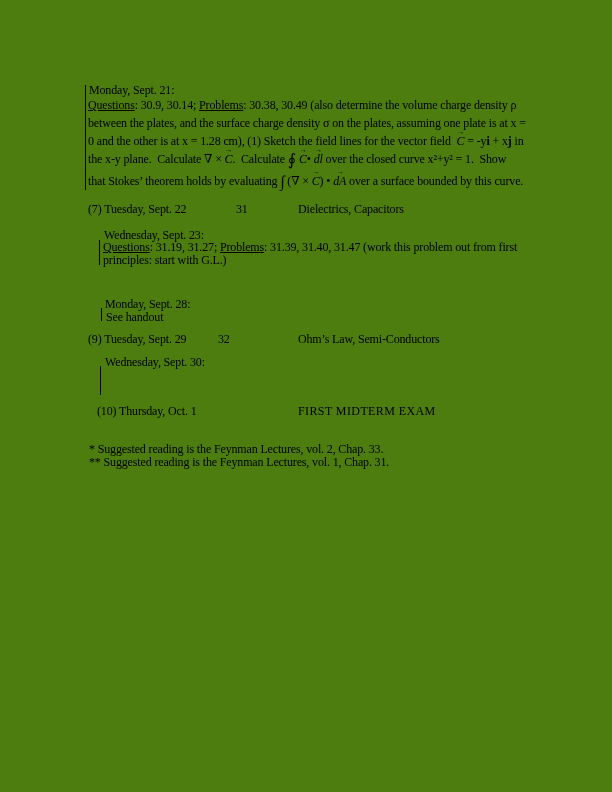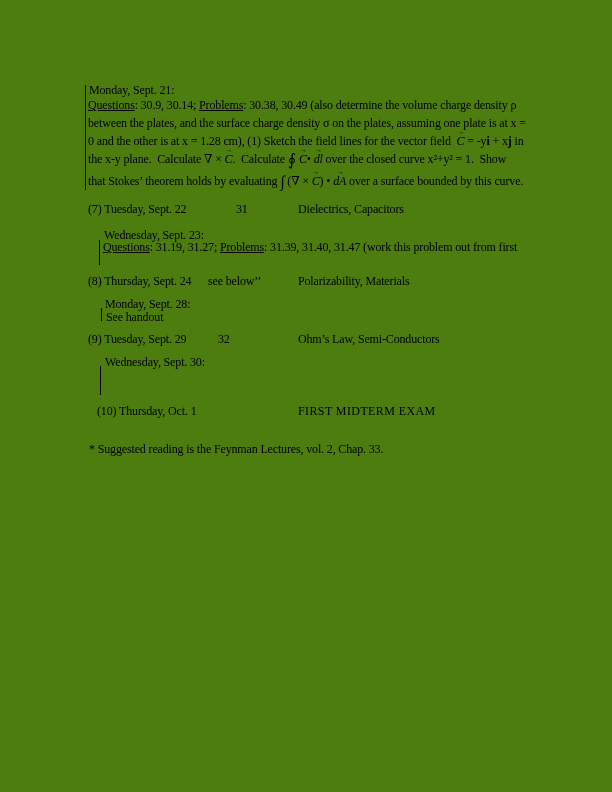--- a/index.html
+++ b/index.html
@@ -45,39 +45,35 @@
   <div class="abs" style="left:89px;top:83px">Monday, Sept. 21:</div>
   <div class="abs hw-body math" style="left:88px;top:98px"><div class="rich-line"><span class="u">Questions</span><span>: 30.9, 30.14; </span><span class="u">Problems</span><span>: 30.38, 30.49 (also determine the volume charge density ρ</span></div><div class="rich-line"><span>between the plates, and the surface charge density σ on the plates, assuming one plate is at x =</span></div><div class="rich-line"><span>0 and the other is at x = 1.28 cm), (1) Sketch the field lines for the vector field  </span><span class="vec"><span class="arr">→</span><span>C</span></span><span> = -y</span><span class="b">i</span><span> + x</span><span class="b">j</span><span> in</span></div><div class="rich-line"><span>the x-y plane.  Calculate ∇ × </span><span class="vec"><span class="arr">→</span><span>C</span></span><span>.  Calculate </span><span class="int">∮</span><span> </span><span class="vec"><span class="arr">→</span><span>C</span></span><span>• </span><span class="vec"><span class="arr">→</span><span>dl</span></span><span> over the closed curve x²+y² = 1.  Show</span></div><div class="rich-line"><span>that Stokes’ theorem holds by evaluating </span><span class="int">∫</span><span> (∇ × </span><span class="vec"><span class="arr">→</span><span>C</span></span><span>) • </span><span class="vec"><span class="arr">→</span><span>dA</span></span><span> over a surface bounded by this curve.</span></div></div>
 
   <div class="sched-row" style="left:88px;top:202px;width:480px;height:14px">
     <span class="sched-cell" style="left:0">(7) Tuesday, Sept. 22</span>
     <span class="sched-cell" style="left:148px">31</span>
     <span class="sched-cell" style="left:210px">Dielectrics, Capacitors</span>
   </div>
 
   <div class="abs" style="left:104px;top:228px">Wednesday, Sept. 23:</div>
-  <div class="abs hw-body tight" style="left:103px;top:240px"><div class="rich-line"><span class="u">Questions</span><span>: 31.19, 31.27; </span><span class="u">Problems</span><span>: 31.39, 31.40, 31.47 (work this problem out from first</span></div></div>
+  <div class="abs hw-body tight" style="left:103px;top:240px"><div class="rich-line"><span class="u">Questions</span><span>: 31.19, 31.27; </span><span class="u">Problems</span><span>: 31.39, 31.40, 31.47 (work this problem out from first</span></div><div class="rich-line"><span>principles: start with G.L.)</span></div></div>
 
-  <div class="sched-row" style="left:88px;top:274px;width:480px;height:14px">
-    <span class="sched-cell" style="left:0">(8) Thursday, Sept. 24</span>
-    <span class="sched-cell" style="left:120px">see below’’</span>
-    <span class="sched-cell" style="left:210px">Polarizability, Materials</span>
-  </div>
 
   <div class="abs" style="left:105px;top:297px">Monday, Sept. 28:</div>
   <div class="abs hw-body tight" style="left:106px;top:310px"><div class="rich-line"><span>See handout</span></div></div>
 
   <div class="sched-row" style="left:88px;top:332px;width:480px;height:14px">
     <span class="sched-cell" style="left:0">(9) Tuesday, Sept. 29</span>
     <span class="sched-cell" style="left:130px">32</span>
     <span class="sched-cell" style="left:210px">Ohm’s Law, Semi-Conductors</span>
   </div>
 
   <div class="abs" style="left:105px;top:355px">Wednesday, Sept. 30:</div>
 
   <div class="sched-row" style="left:85px;top:404px;width:480px;height:14px">
     <span class="sched-cell" style="left:12px">(10) Thursday, Oct. 1</span>
     <span class="sched-cell exam-topic" style="left:213px">FIRST MIDTERM EXAM</span>
   </div>
 
   <div class="abs" style="left:89px;top:442px">* Suggested reading is the Feynman Lectures, vol. 2, Chap. 33.</div>
+  <div class="abs" style="left:89px;top:455px">** Suggested reading is the Feynman Lectures, vol. 1, Chap. 31.</div>
 
 </div>
 
 </body></html>

